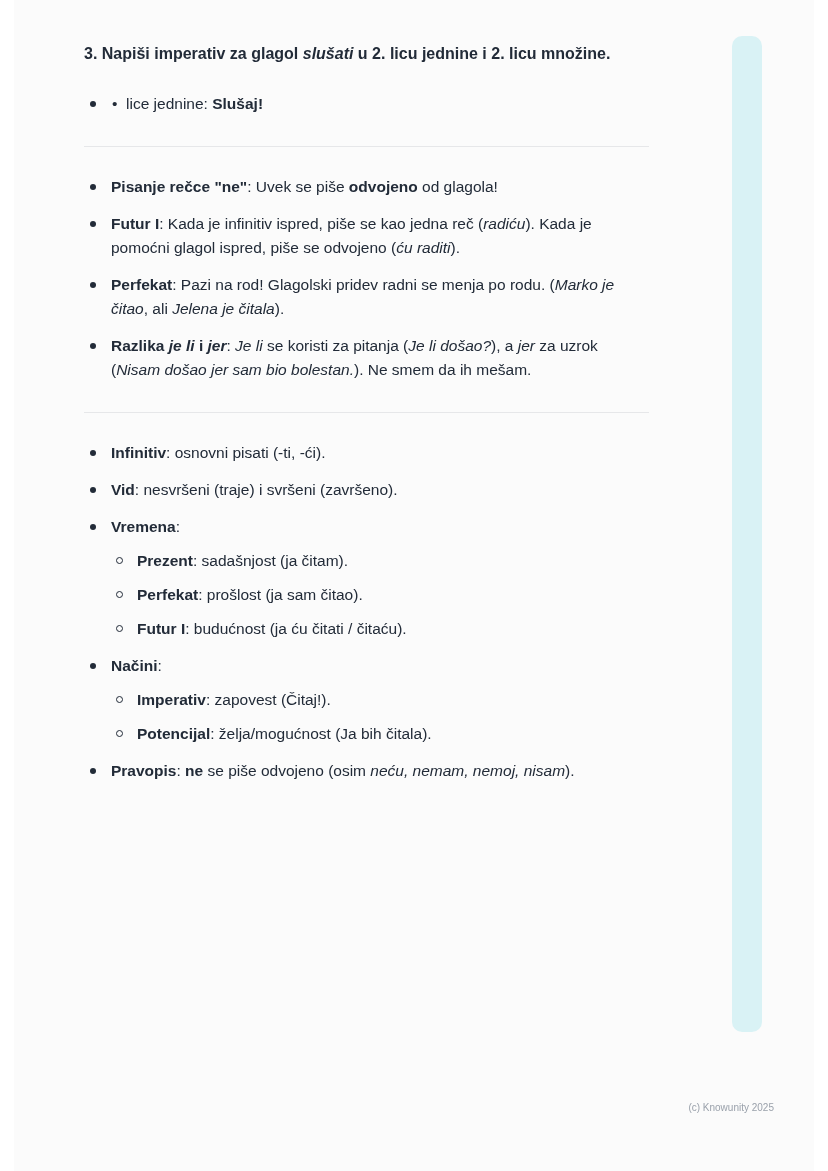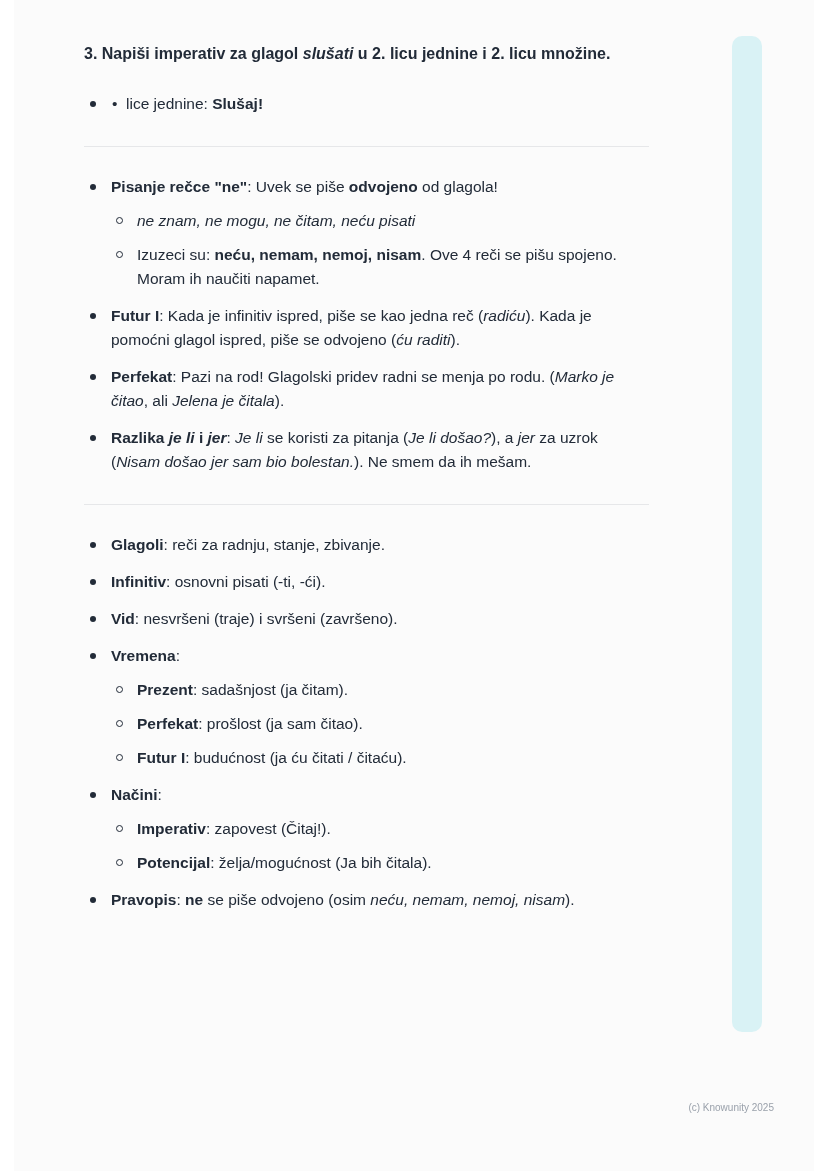--- a/index.html
+++ b/index.html
@@ -129,35 +129,31 @@
       <p class="question"><span class="b">3. Napiši imperativ za glagol </span><span class="b i">slušati</span><span class="b"> u 2. licu jednine i 2. licu množine.</span></p>
 
       <ul class="answers">
           <li><span class="li-text"><span>•&nbsp;&nbsp;lice jednine: </span><span class="b">Slušaj!</span></span></li>
         </ul>
 
       <hr class="divider">
 
       <section class="note-section">
         <ul class="main-list">
-            <li><span class="li-text"><span class="b">Pisanje rečce "ne"</span><span>: Uvek se piše </span><span class="b">odvojeno</span><span> od glagola!</span></span><ul class="sublist">
-                <li><span class="li-text"><span class="i">ne znam, ne mogu, ne čitam, neću pisati</span></span></li>
-                <li><span class="li-text"><span>Izuzeci su: </span><span class="b">neću, nemam, nemoj, nisam</span><span>. Ove 4 reči se pišu spojeno. Moram ih naučiti napamet.</span></span></li>
-              </ul></li>
+            <li><span class="li-text"><span class="b">Pisanje rečce "ne"</span><span>: Uvek se piše </span><span class="b">odvojeno</span><span> od glagola!</span></span></li>
             <li><span class="li-text"><span class="b">Futur I</span><span>: Kada je infinitiv ispred, piše se kao jedna reč (</span><span class="i">radiću</span><span>). Kada je pomoćni glagol ispred, piše se odvojeno (</span><span class="i">ću raditi</span><span>).</span></span></li>
             <li><span class="li-text"><span class="b">Perfekat</span><span>: Pazi na rod! Glagolski pridev radni se menja po rodu. (</span><span class="i">Marko je čitao</span><span>, ali </span><span class="i">Jelena je čitala</span><span>).</span></span></li>
             <li><span class="li-text"><span class="b">Razlika </span><span class="b i">je li</span><span class="b"> i </span><span class="b i">jer</span><span>: </span><span class="i">Je li</span><span> se koristi za pitanja (</span><span class="i">Je li došao?</span><span>), a </span><span class="i">jer</span><span> za uzrok (</span><span class="i">Nisam došao jer sam bio bolestan.</span><span>). Ne smem da ih mešam.</span></span></li>
           </ul>
       </section>
 
       <hr class="divider">
 
       <section class="note-section">
         <ul class="main-list">
-            <li><span class="li-text"><span class="b">Glagoli</span><span>: reči za radnju, stanje, zbivanje.</span></span></li>
             <li><span class="li-text"><span class="b">Infinitiv</span><span>: osnovni pisati (-ti, -ći).</span></span></li>
             <li><span class="li-text"><span class="b">Vid</span><span>: nesvršeni (traje) i svršeni (završeno).</span></span></li>
             <li><span class="li-text"><span class="b">Vremena</span><span>:</span></span><ul class="sublist">
                 <li><span class="li-text"><span class="b">Prezent</span><span>: sadašnjost (ja čitam).</span></span></li>
                 <li><span class="li-text"><span class="b">Perfekat</span><span>: prošlost (ja sam čitao).</span></span></li>
                 <li><span class="li-text"><span class="b">Futur I</span><span>: budućnost (ja ću čitati / čitaću).</span></span></li>
               </ul></li>
             <li><span class="li-text"><span class="b">Načini</span><span>:</span></span><ul class="sublist">
                 <li><span class="li-text"><span class="b">Imperativ</span><span>: zapovest (Čitaj!).</span></span></li>
                 <li><span class="li-text"><span class="b">Potencijal</span><span>: želja/mogućnost (Ja bih čitala).</span></span></li>

